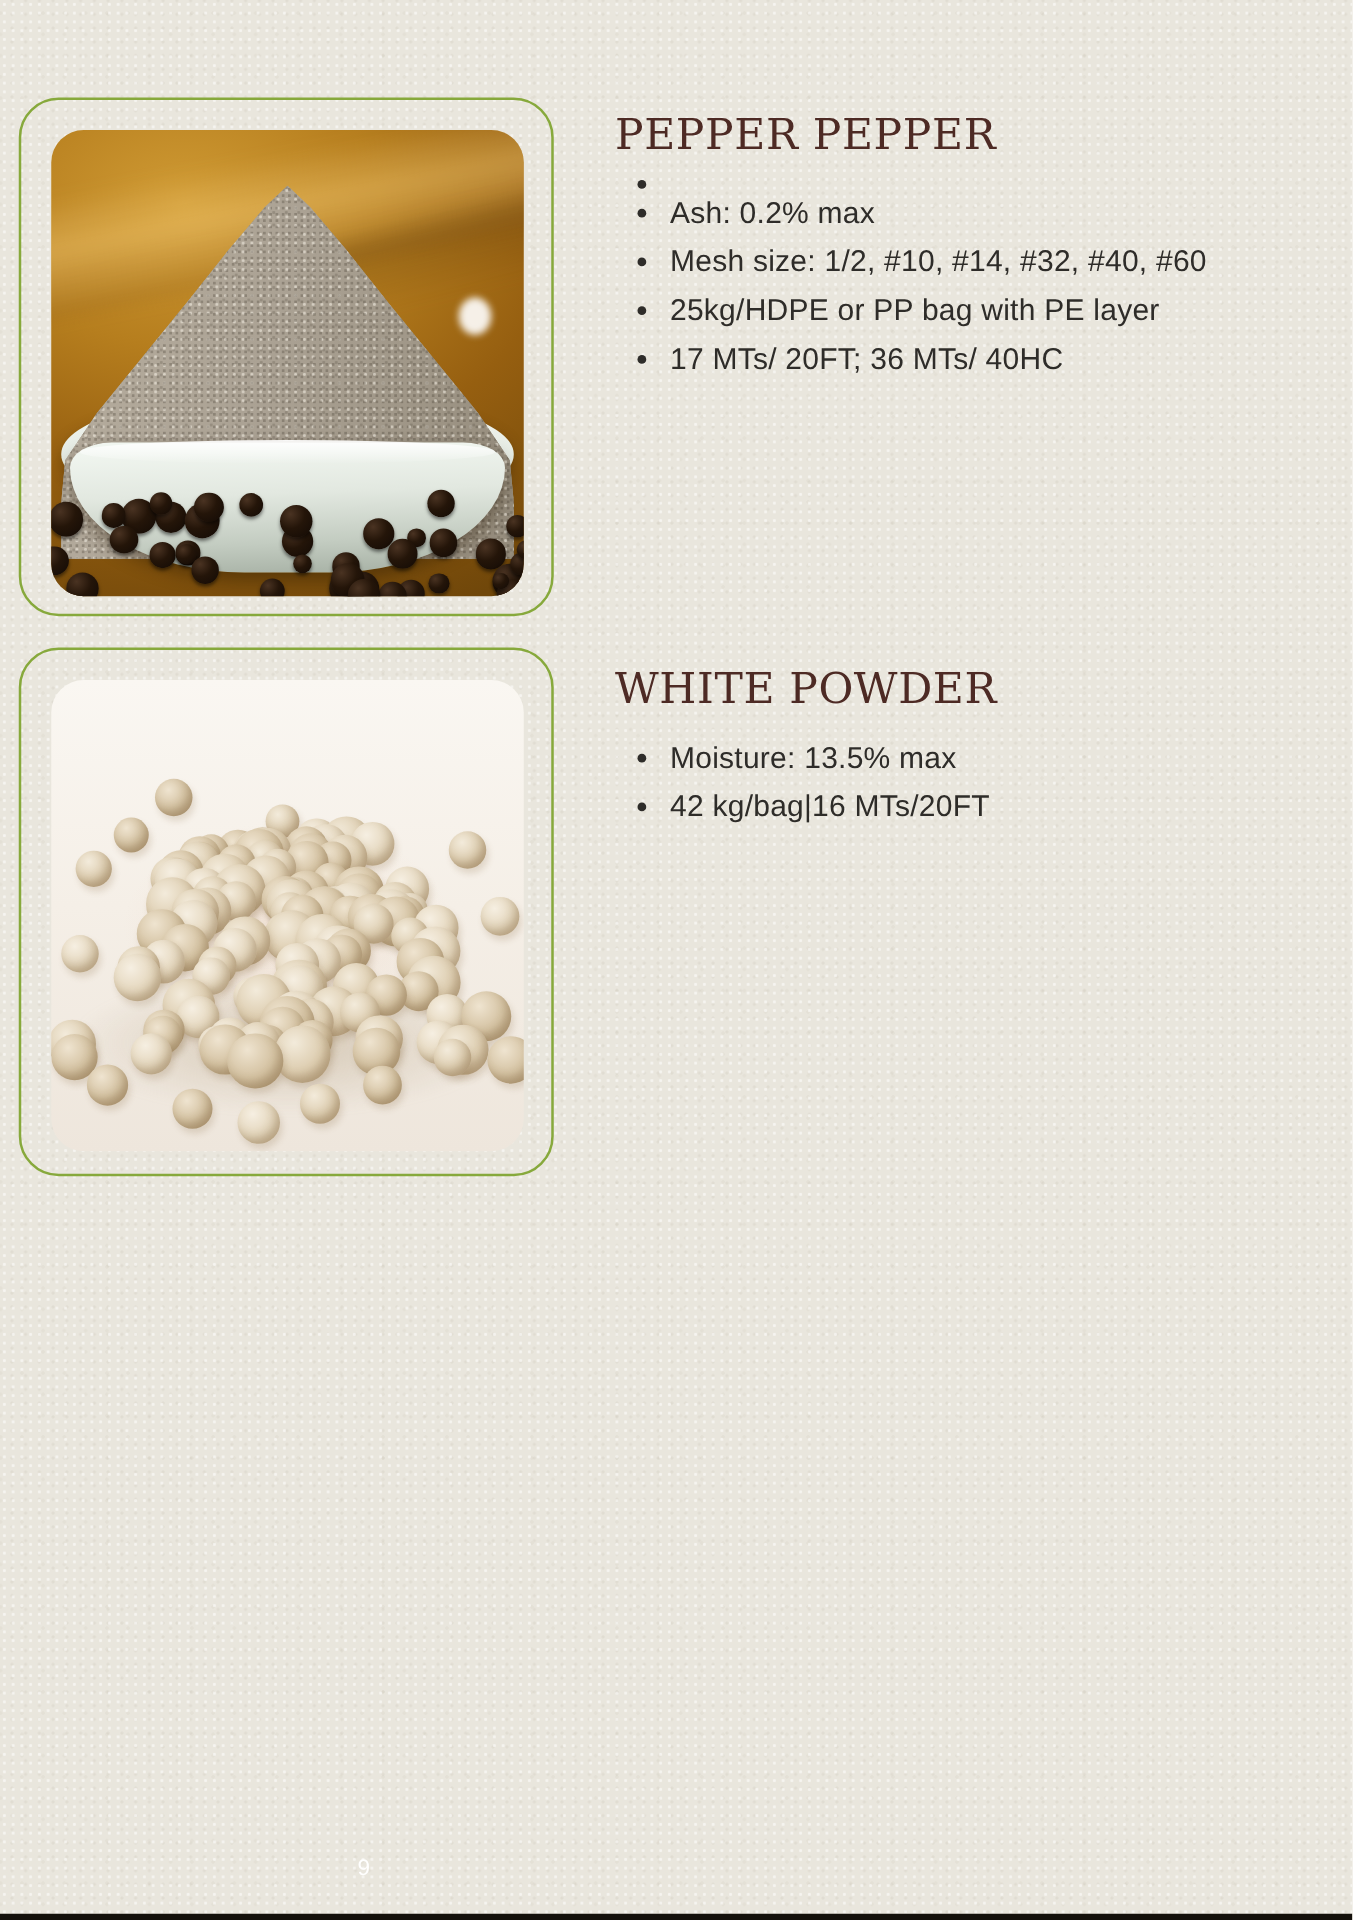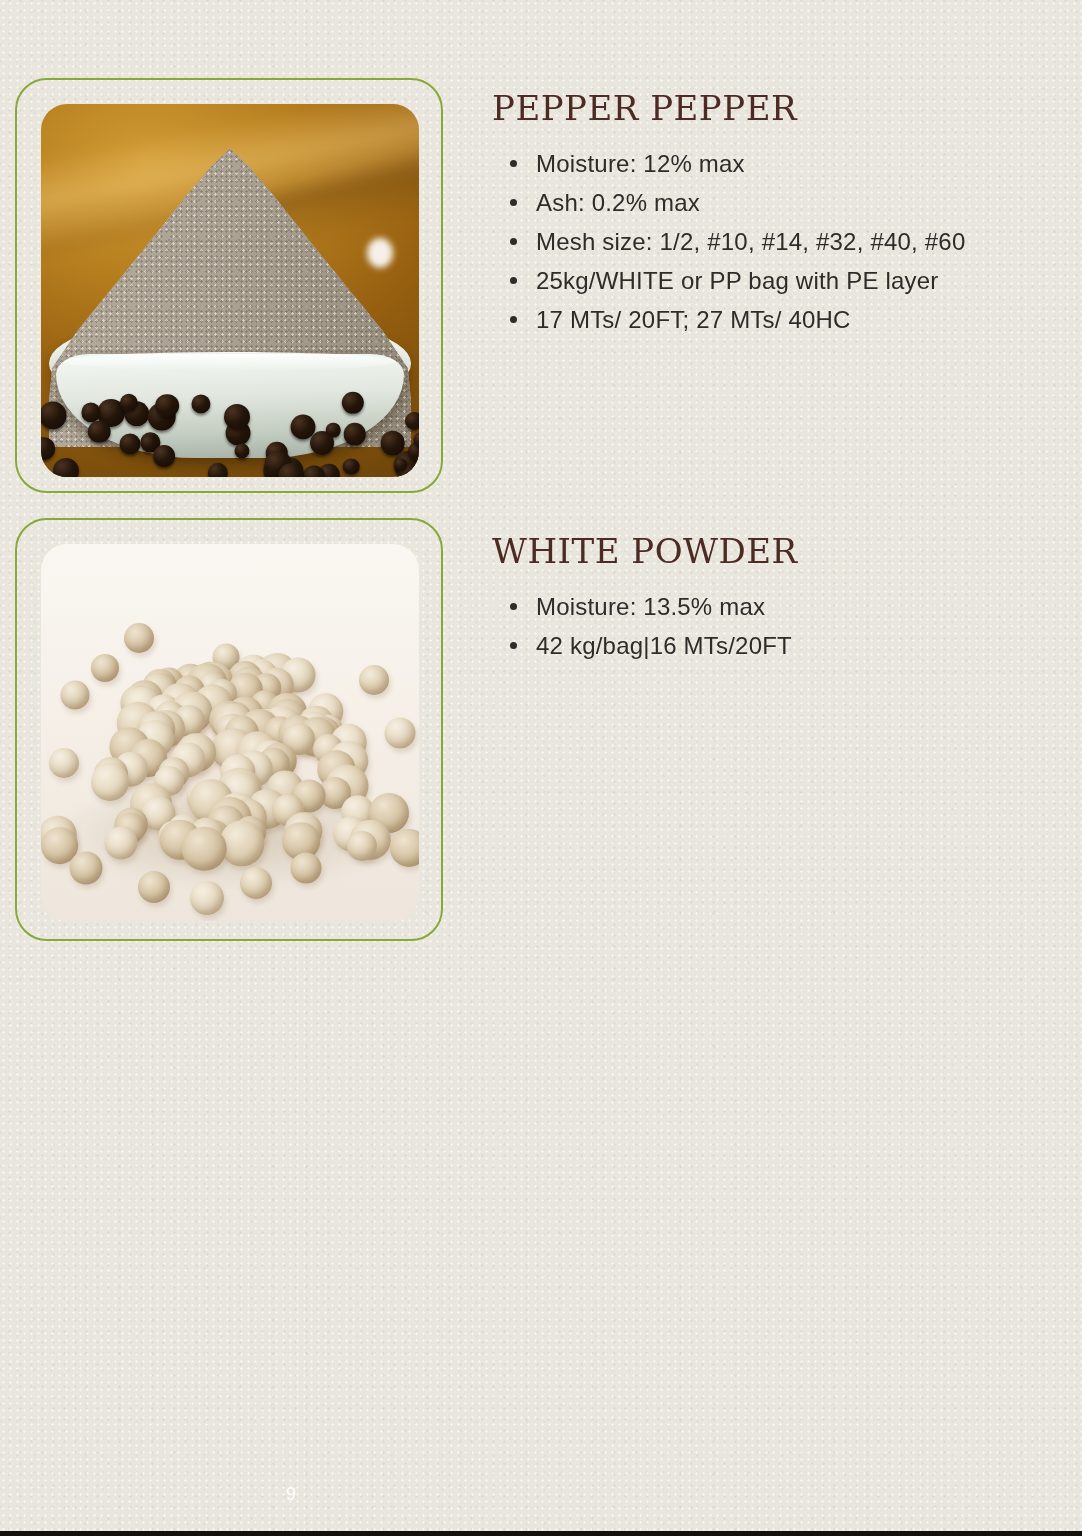--- a/index.html
+++ b/index.html
@@ -238,37 +238,36 @@
           <div class="corn-black" style="height: 25.5px; width: 25.5px; left: 66.2%; top: 99.8%; transform: translate(-50%, -50%);"></div>
         </div>
     </div>
   </div>
 
   <div class="info info-1">
     <h2 class="section-title">PEPPER PEPPER</h2>
     <ul class="spec-list">
       <li>
           <span class="bullet-dot"></span>
-          <span>Moisture: 12% max</span>
         </li>
       <li>
           <span class="bullet-dot"></span>
           <span>Ash: 0.2% max</span>
         </li>
       <li>
           <span class="bullet-dot"></span>
           <span>Mesh size: 1/2, #10, #14, #32, #40, #60</span>
         </li>
       <li>
           <span class="bullet-dot"></span>
-          <span>25kg/WHITE or PP bag with PE layer</span>
-        </li>
-      <li>
-          <span class="bullet-dot"></span>
-          <span>17 MTs/ 20FT; 27 MTs/ 40HC</span>
+          <span>25kg/HDPE or PP bag with PE layer</span>
+        </li>
+      <li>
+          <span class="bullet-dot"></span>
+          <span>17 MTs/ 20FT; 36 MTs/ 40HC</span>
         </li>
     </ul>
   </div>
 
   <div class="photo-card card-2">
     <div class="photo photo-white">
       <div class="pile-blush"></div>
       <div class="pile-shadow"></div>
       <div id="white-corns">
           <div class="corn-white cw-a" style="height: 42.3px; width: 42.3px; left: 25.7%; top: 47.6%; transform: translate(-50%, -50%); z-index: 476;"></div>

